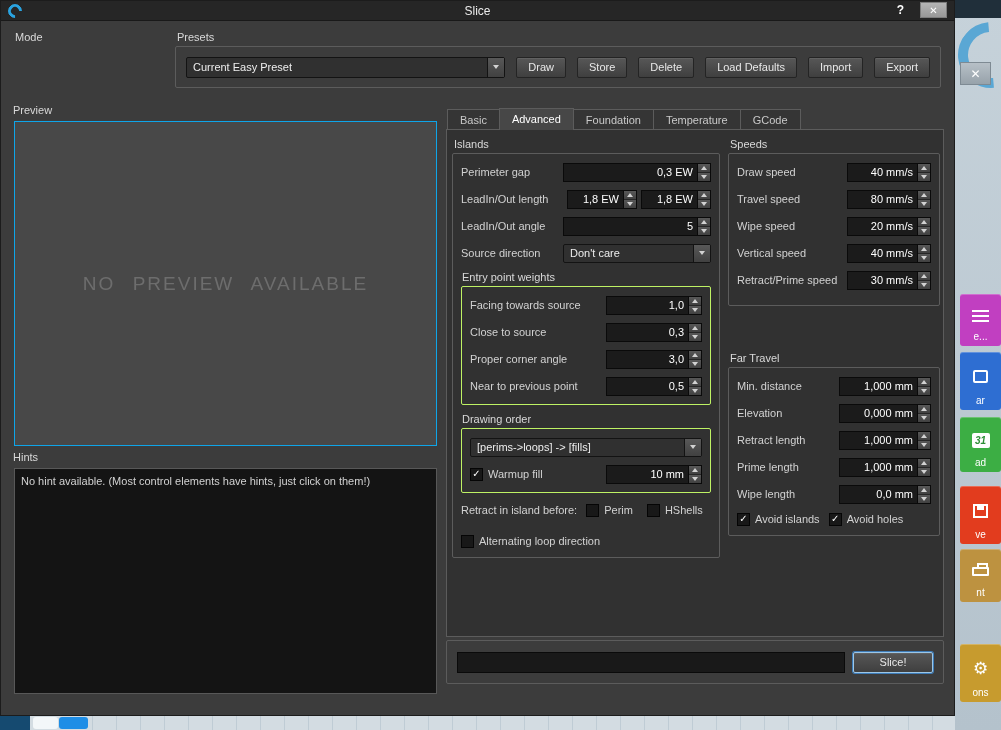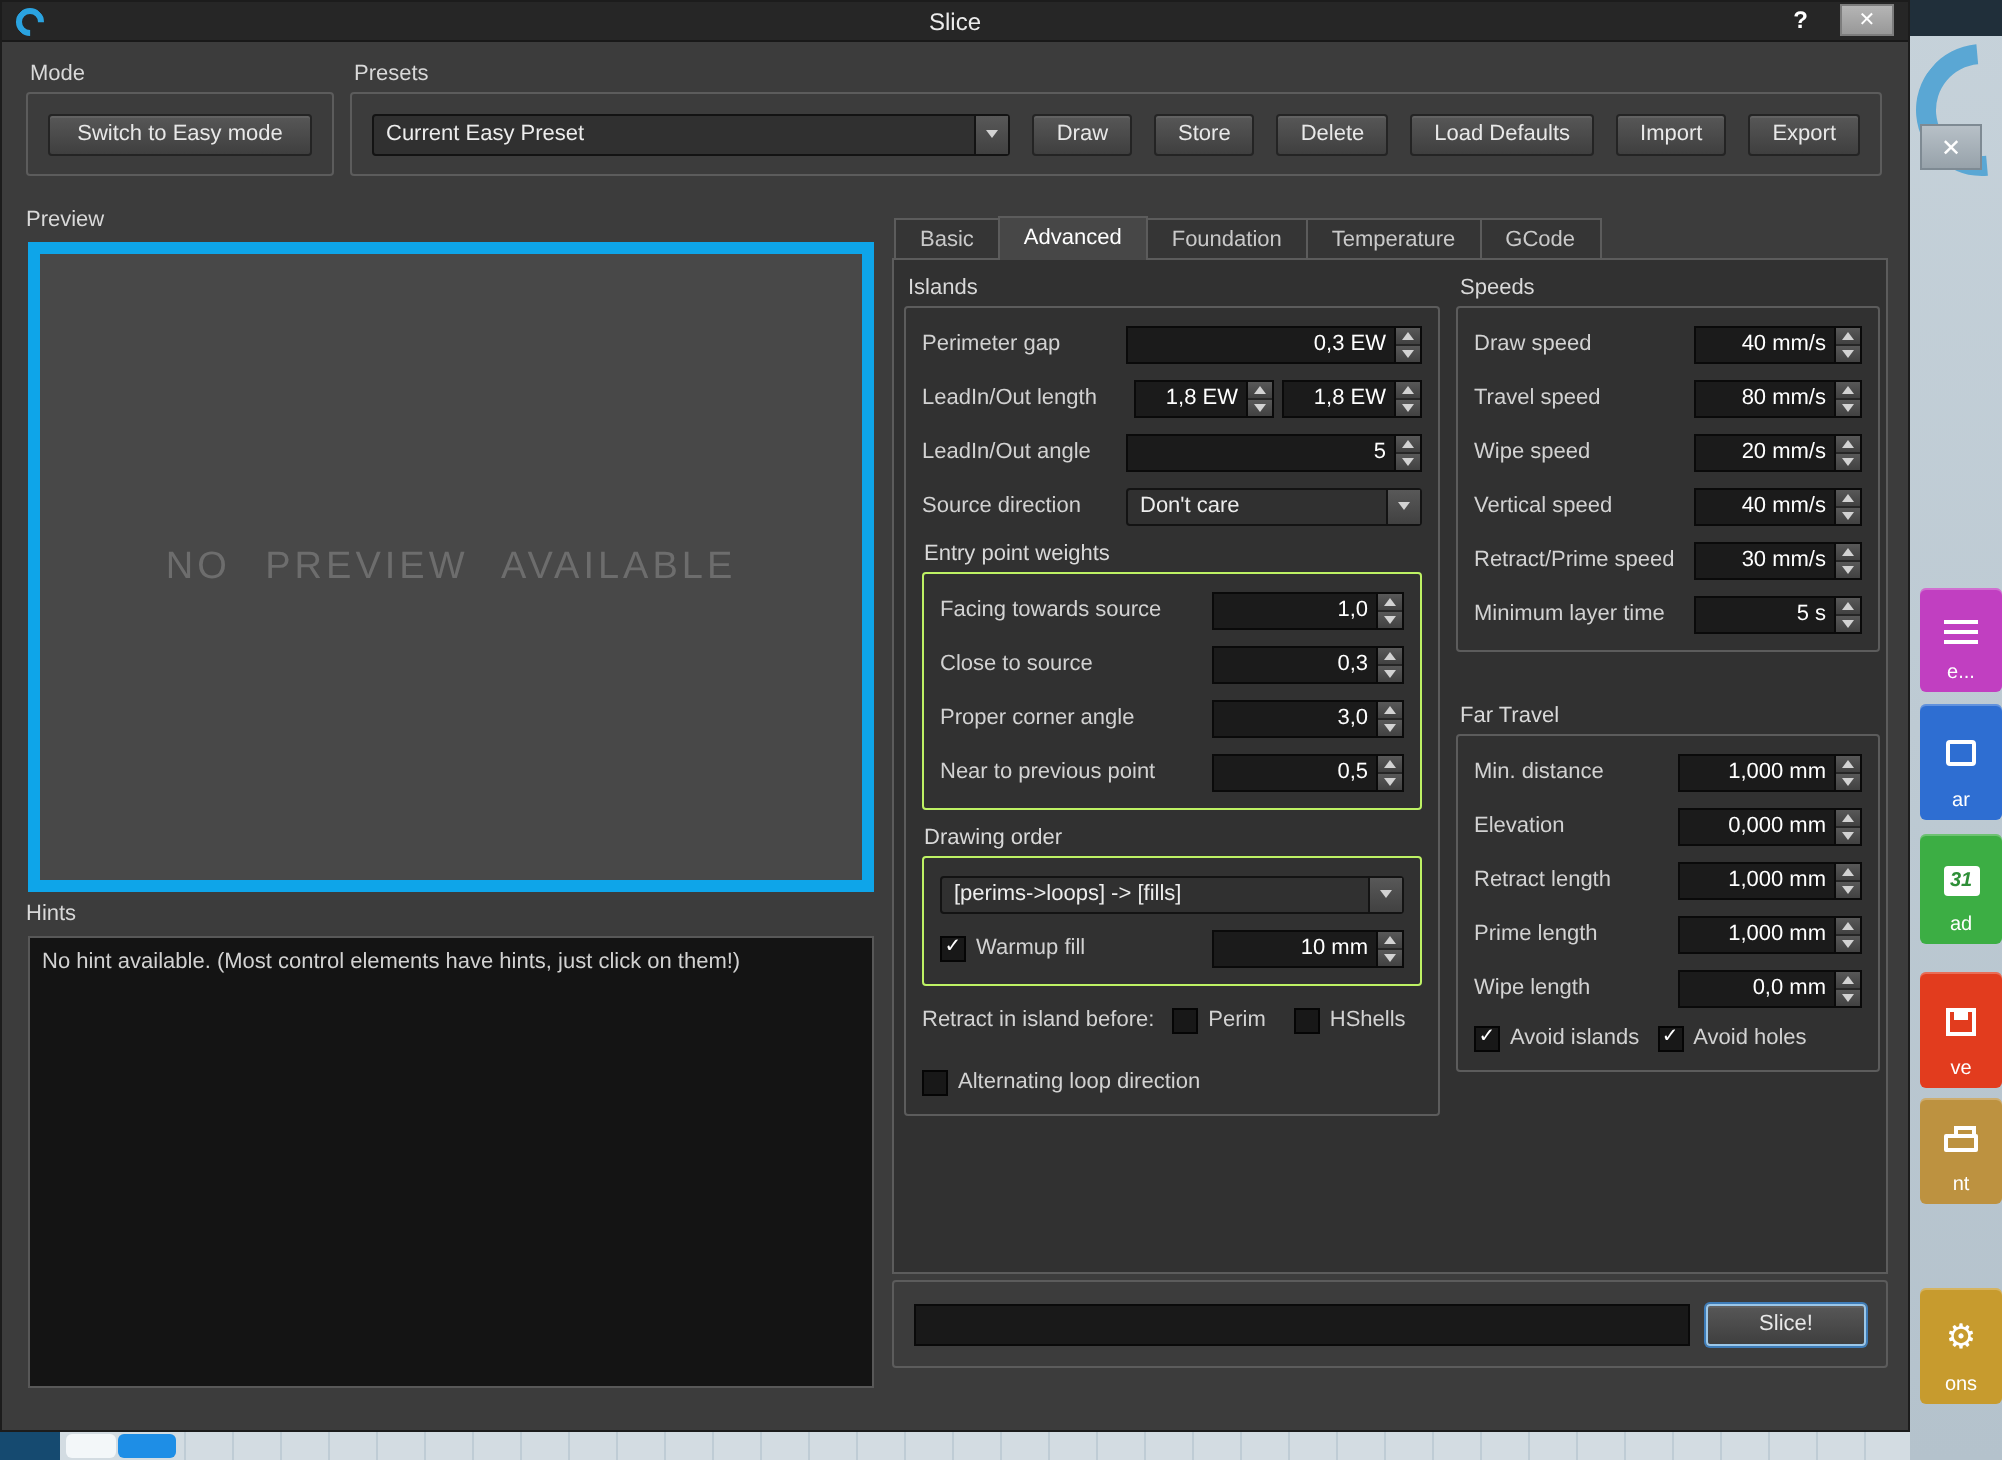--- a/index.html
+++ b/index.html
@@ -58,21 +58,21 @@
   .combo-btn { width:17px; background:linear-gradient(#585858,#414141); border-left:1px solid #131313; display:flex; align-items:center; justify-content:center; }
   #preset-combo { width:372px; height:21px; }
 
   .tri-up   { width:0; height:0; border-left:3px solid transparent; border-right:3px solid transparent; border-bottom:4px solid #d2d2d2; }
   .tri-down { width:0; height:0; border-left:3px solid transparent; border-right:3px solid transparent; border-top:4px solid #d2d2d2; }
 
   
   #preview-label { position:absolute; left:12px; top:103px; color:#d9d9d9; }
   #preview-panel {
     position:absolute; left:13px; top:120px; width:423px; height:325px;
-    background:#484848; border:6px solid #0ea5e9;
+    background:#484848; border:1px solid #0ea5e9;
     display:flex; align-items:center; justify-content:center;
   }
   #preview-text { color:#6d6d6d; font-size:19px; letter-spacing:2px; word-spacing:10px; }
   #hints-label { position:absolute; left:12px; top:450px; color:#d9d9d9; }
   #hints-panel {
     position:absolute; left:13px; top:467px; width:423px; height:226px;
     background:#141414; border:1px solid #585858; padding:5px 6px; color:#d2d2d2; line-height:1.3;
   }
 
   
@@ -181,23 +181,20 @@
 
   <div id="titlebar">
     <span id="logo"></span>
     <div id="title">Slice</div>
     <span id="help-btn">?</span>
     <span id="close-btn">✕</span>
   </div>
 
   <div class="grp" id="grp-mode">
     <div class="grp-label">Mode</div>
-    <div class="grp-box">
-      <span class="btn" id="switch-easy-btn">Switch to Easy mode</span>
-    </div>
   </div>
 
   <div class="grp" id="grp-presets">
     <div class="grp-label">Presets</div>
     <div class="grp-box">
       <div class="combo" id="preset-combo">
         <span class="combo-val">Current Easy Preset</span>
         <span class="combo-btn">
             <i class="tri-down"></i>
           </span>
@@ -472,34 +469,20 @@
               <span class="spin-btns">
                   <span class="sbtn up">
                     <i class="tri-up"></i>
                   </span>
                   <span class="sbtn">
                     <i class="tri-down"></i>
                   </span>
                 </span>
             </div>
           </div>
-          <div class="frow last">
-            <span class="flabel">Minimum layer time</span>
-            <div class="spin w84">
-              <span class="spin-val">5 s</span>
-              <span class="spin-btns">
-                  <span class="sbtn up">
-                    <i class="tri-up"></i>
-                  </span>
-                  <span class="sbtn">
-                    <i class="tri-down"></i>
-                  </span>
-                </span>
-            </div>
-          </div>
         </div>
       </div>
 
       <div class="grp" id="grp-fartravel">
         <div class="grp-label">Far Travel</div>
         <div class="grp-box">
           <div class="frow">
             <span class="flabel">Min. distance</span>
             <div class="spin w92">
               <span class="spin-val">1,000 mm</span>

